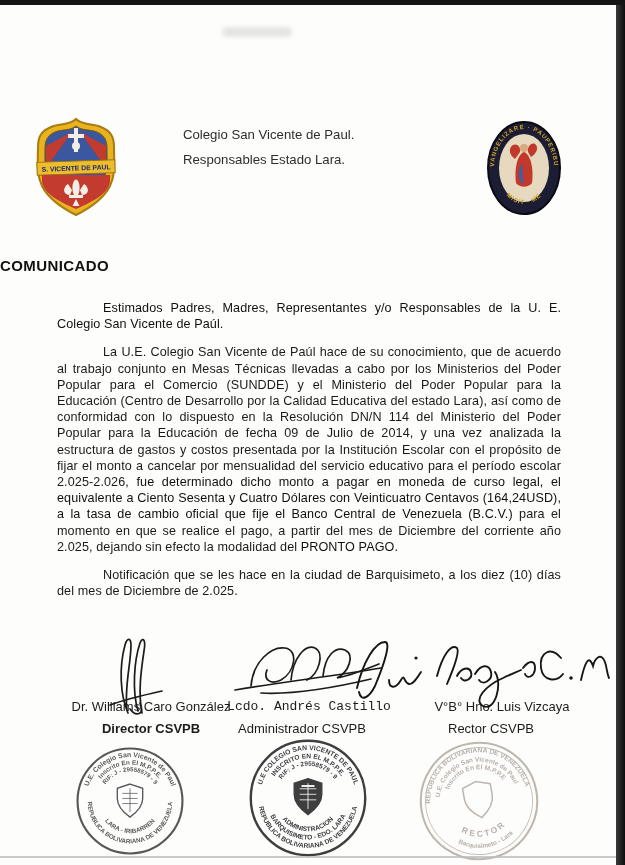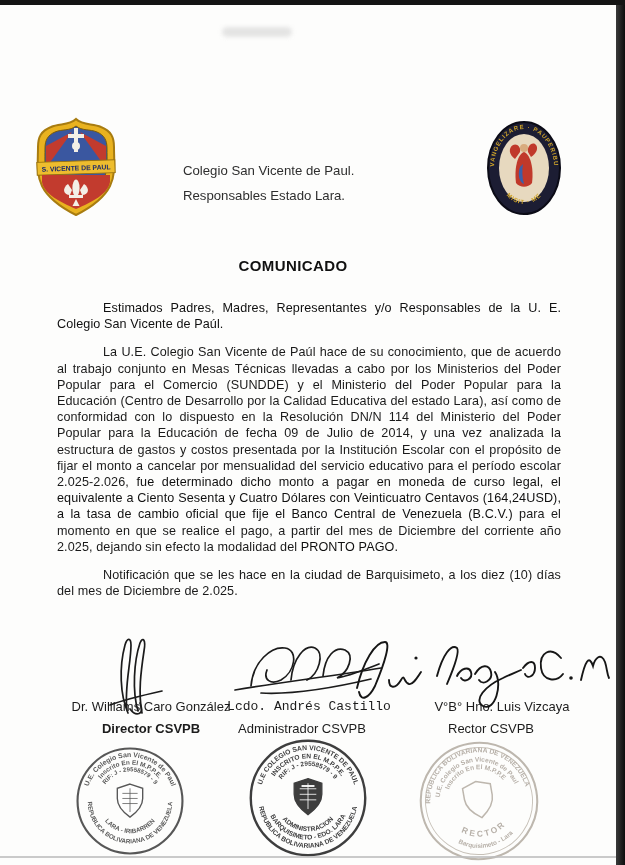--- a/index.html
+++ b/index.html
@@ -8,22 +8,22 @@
     background:#fdfdfc;
     font-family:"Liberation Sans", sans-serif;
     color:#1a1a1a;
   }
   .scan-bar-top{position:absolute;left:0;top:0;width:625px;height:5px;background:#141414;z-index:9;}
   .scan-bar-right{position:absolute;right:0;top:0;width:9px;height:865px;background:linear-gradient(to right,#3a3a3a,#0d0d0d);z-index:8;}
   .scan-line-bottom{position:absolute;left:0;top:856px;width:616px;height:2px;background:#bdbdbd;opacity:.8;z-index:7;}
   .smudge{position:absolute;left:222px;top:27px;width:70px;height:10px;background:#d7d7d7;border-radius:6px;filter:blur(2px);opacity:.65;}
   .logo-left{position:absolute;left:30px;top:116px;width:92px;height:102px;}
   .seal-right{position:absolute;left:487px;top:120px;width:74px;height:96px;}
-  .header-text{position:absolute;left:183px;top:122px;font-size:13.2px;color:#2e2e2e;line-height:25px;margin-top:36px;}
-  .doc-title{position:absolute;left:8px;top:257px;width:570px;text-align:center;font-size:15px;font-weight:bold;letter-spacing:.4px;color:#111;}
+  .header-text{position:absolute;left:183px;top:122px;font-size:13.2px;color:#2e2e2e;line-height:25px;}
+  .doc-title{position:absolute;left:0;top:257px;width:570px;font-size:15px;font-weight:bold;letter-spacing:.4px;color:#111;}
   .letter-body{position:absolute;left:57px;top:300px;width:504px;font-size:12.6px;line-height:16.2px;letter-spacing:.1px;}
   .letter-body p{margin:0 0 12px 0;text-align:justify;text-indent:46px;}
   .letter-body .b{font-weight:normal;color:#101010;}
   .sig-name,.sig-title{position:absolute;width:200px;text-align:center;font-size:13px;color:#1c1c1c;white-space:nowrap;}
   .sig-svg{position:absolute;z-index:3;}
   .stamp{position:absolute;z-index:4;}
   .stamp text{font-family:"Liberation Sans",sans-serif;font-weight:bold;}
   svg{display:block;}
 </style>
 </head>

